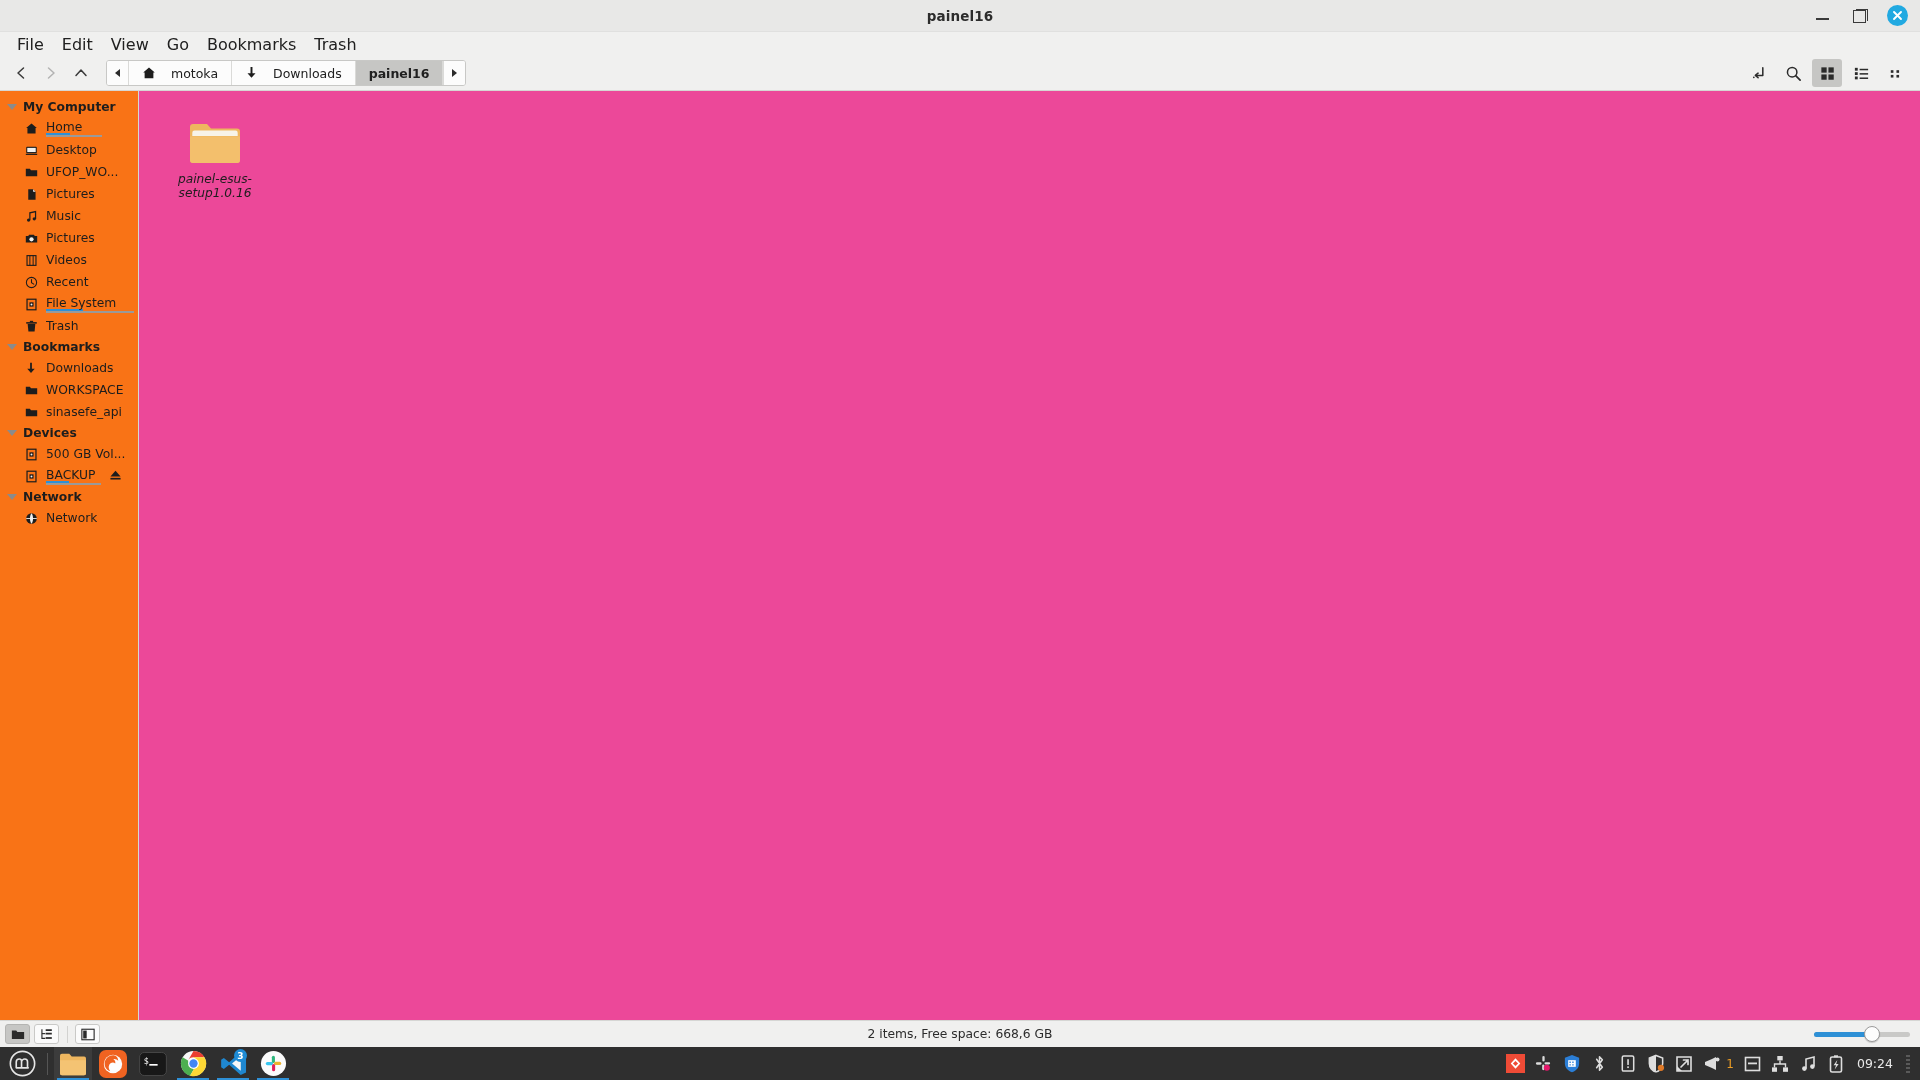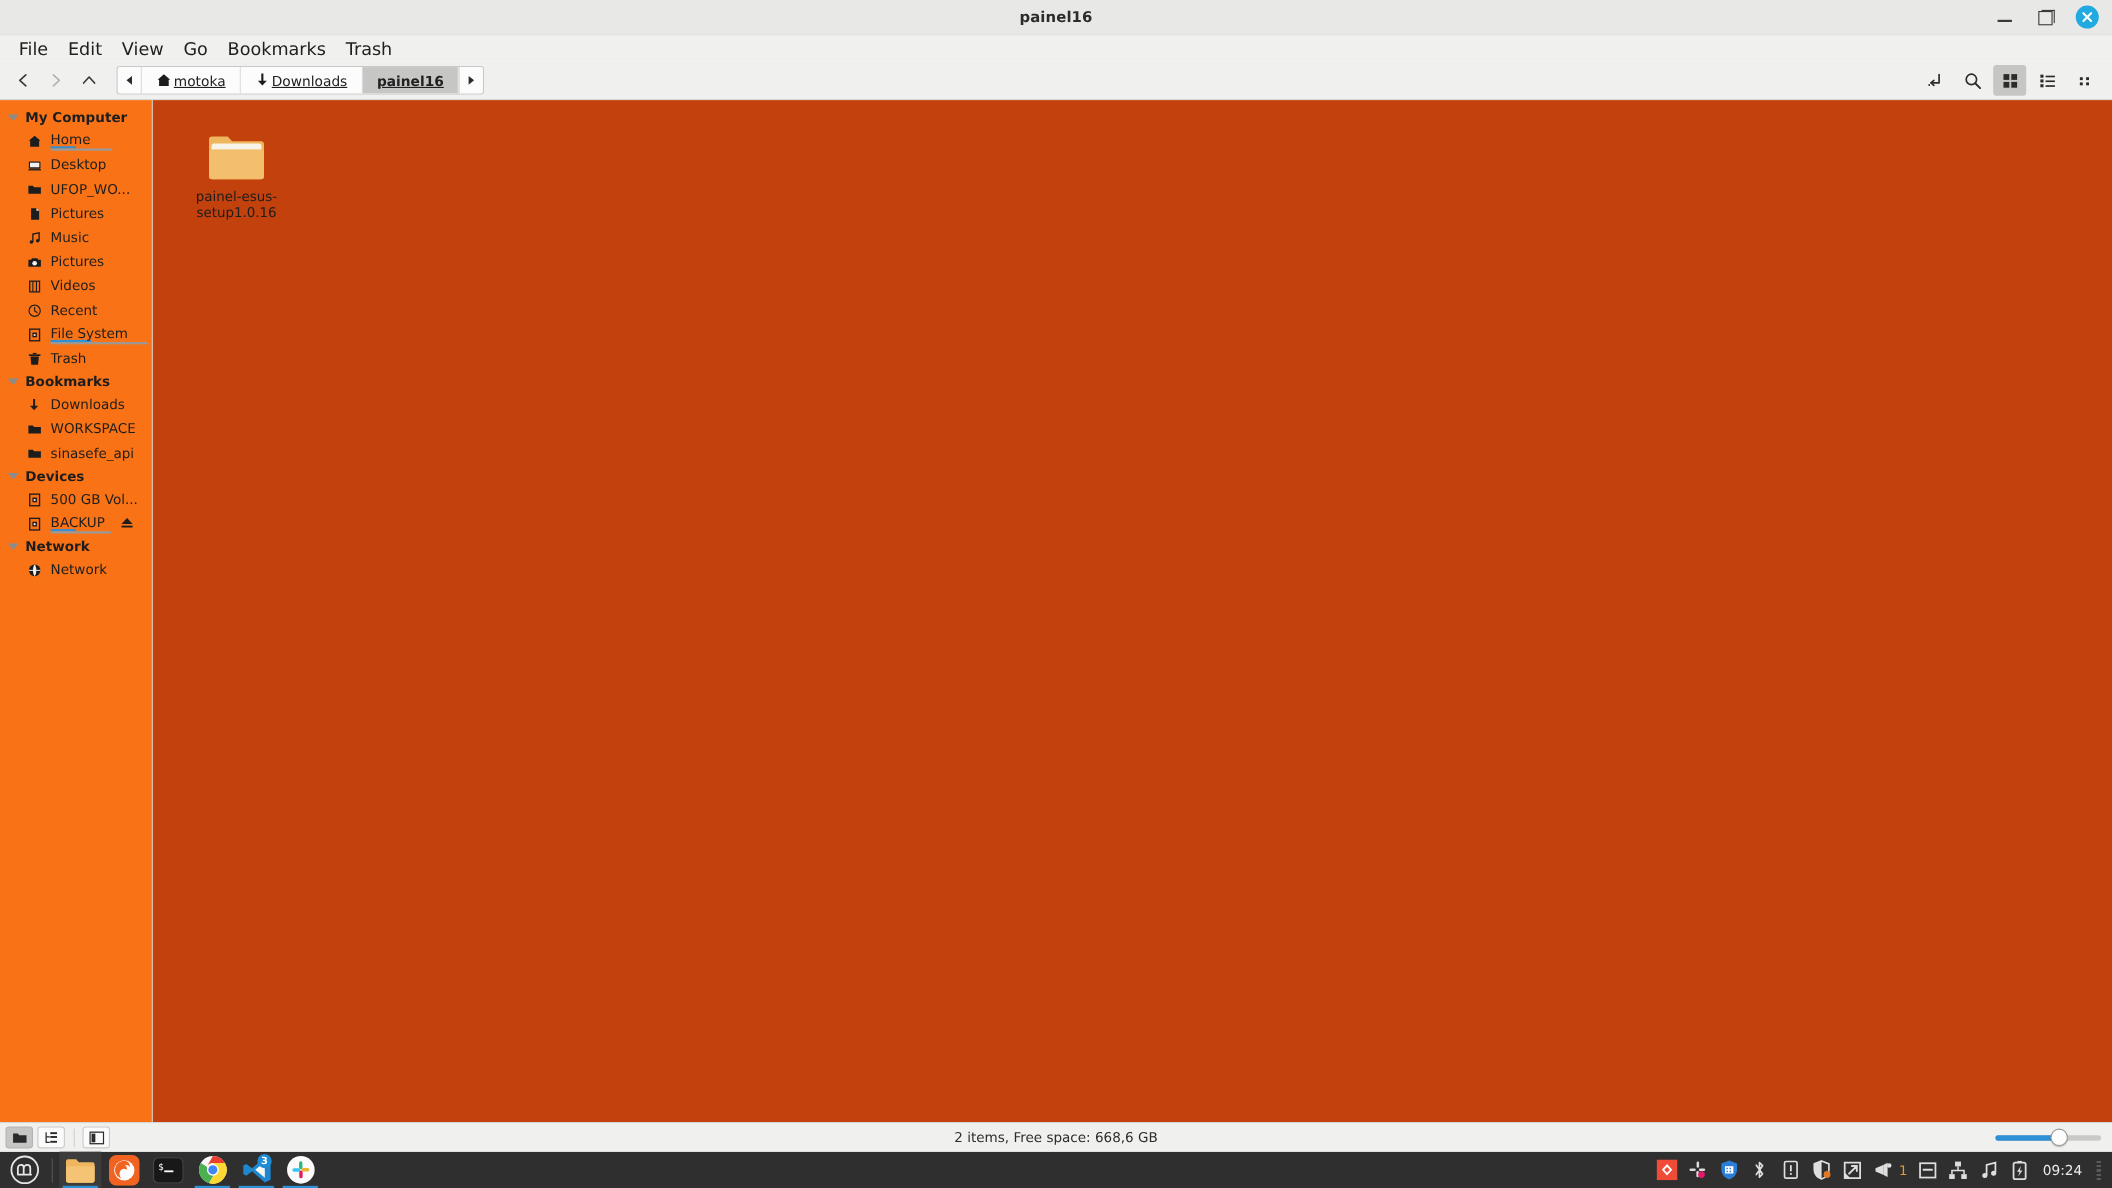--- a/index.html
+++ b/index.html
@@ -79,27 +79,26 @@
     border: 1px solid #c8c8c6; border-radius: 3px;
     overflow: hidden;
     background: #fcfcfc;
   }
   .path-scroll {
     width: 22px; display: flex; align-items: center; justify-content: center;
     background: #fcfcfc; border-right: 1px solid #dadad8;
   }
   .path-scroll.right { border-right: none; border-left: 1px solid #dadad8; }
   .path-crumb {
-    display: flex; align-items: center; gap: 2px;
+    display: flex; align-items: center; gap: 15px;
     padding: 0 13px;
     font-size: 12.5px; color: #202020;
     background: #fcfcfc;
     border-right: 1px solid #dadad8;
     white-space: nowrap;
-    text-decoration: underline;
   }
   .path-crumb:last-of-type { border-right: 1px solid #dadad8; }
   .path-crumb.active { background: #c6c6c4; font-weight: bold; }
 
   .toolbar-right { margin-left: auto; display: flex; align-items: center; gap: 4px; }
   .tool-btn {
     width: 30px; height: 28px; border-radius: 3px;
     display: flex; align-items: center; justify-content: center;
   }
   .tool-btn.active { background: #c6c6c4; }
@@ -134,24 +133,25 @@
   .sb-item.link .sb-label {
     border-bottom: 2px solid #9a9a9a;
     background: linear-gradient(to right, #2e90d6 0%, #2e90d6 42%, transparent 42%) bottom left / 100% 2px no-repeat;
     padding-bottom: 1px;
     padding-right: 20px;
   }
   .sb-item .eject { margin-left: auto; margin-right: 12px; }
 
   
   .fileview {
-    flex: 1 1 auto; background: #c2410c; position: relative;
+    flex: 1 1 auto; background: #ec4899; position: relative;
     padding: 14px 0 0 22px;
     display: flex; flex-wrap: wrap; align-content: flex-start;
     gap: 0;
+    font-style: italic;
   }
   .file-item {
     width: 108px; padding: 6px 4px 6px 4px;
     display: flex; flex-direction: column; align-items: center;
     border-radius: 3px;
   }
   .file-icon { width: 54px; height: 54px; display: flex; align-items: flex-end; justify-content: center; }
   .file-name {
     margin-top: 8px;
     font-size: 12.2px; color: #1d1d1d; text-align: center;

